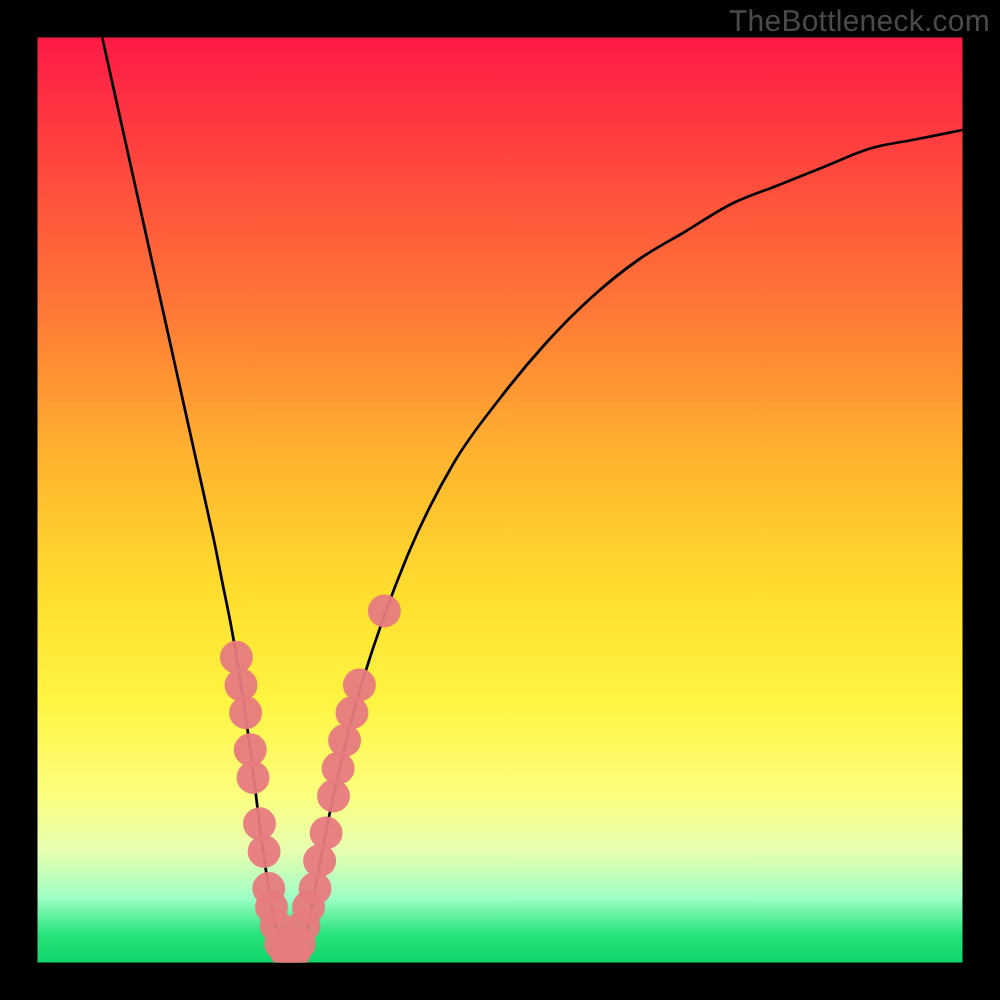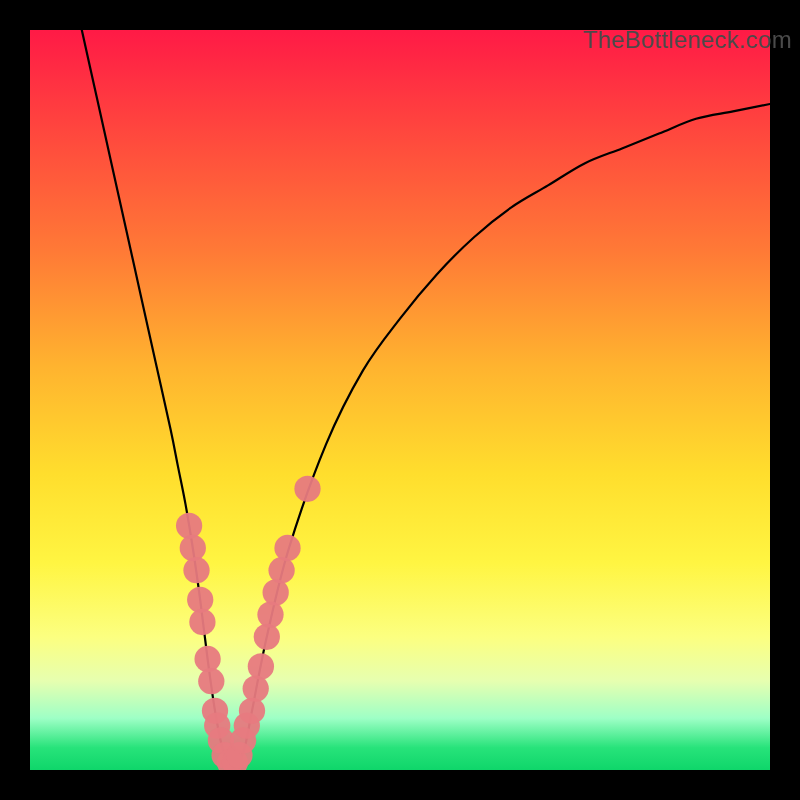--- a/index.html
+++ b/index.html
@@ -40,21 +40,20 @@
     );
   }
   .attribution {
     position: absolute;
     top: 4px;
     right: 8px;
     color: #4a4a4a;
     font-size: 24px;
     font-weight: 500;
     letter-spacing: 0.2px;
-    margin-top: 22px;
   }
   svg.overlay {
     position: absolute;
     left: 0;
     top: 0;
   }
 </style>
 </head>
 <body>
 

